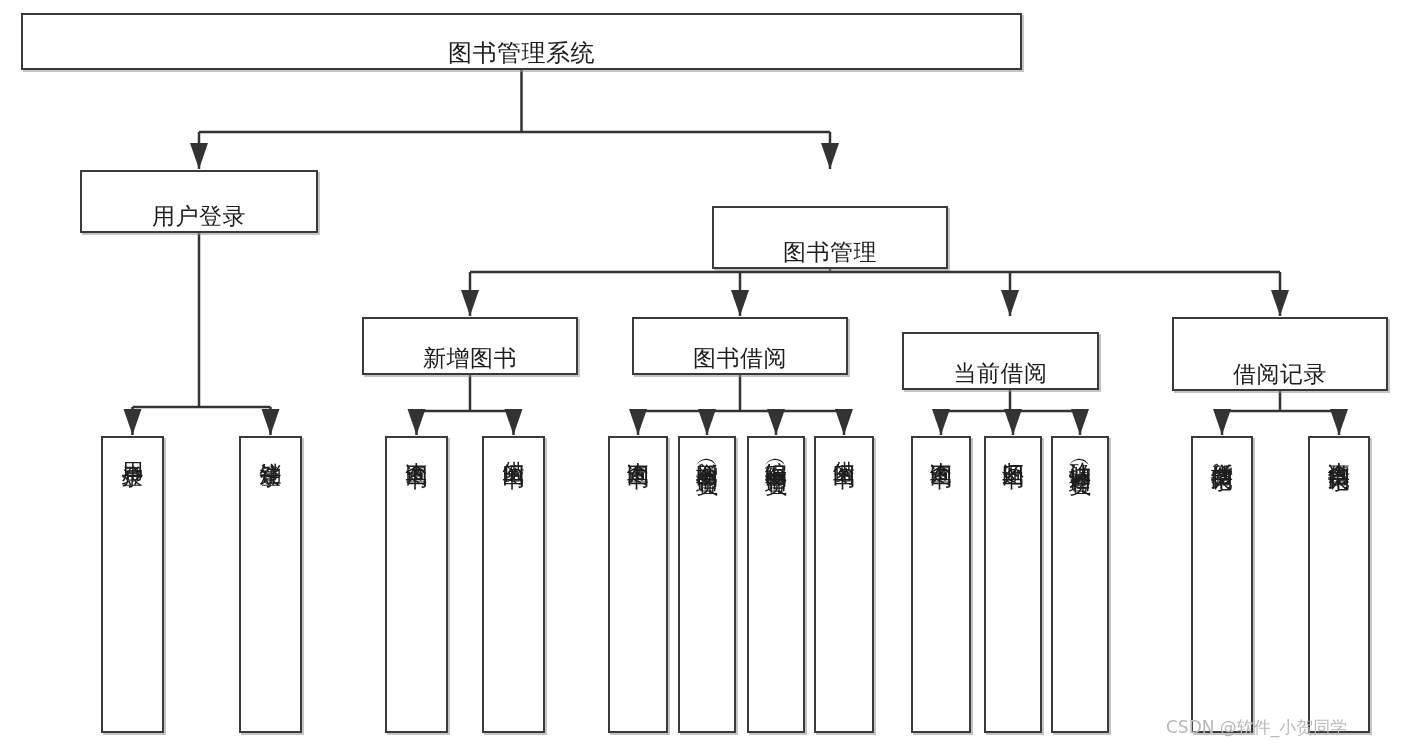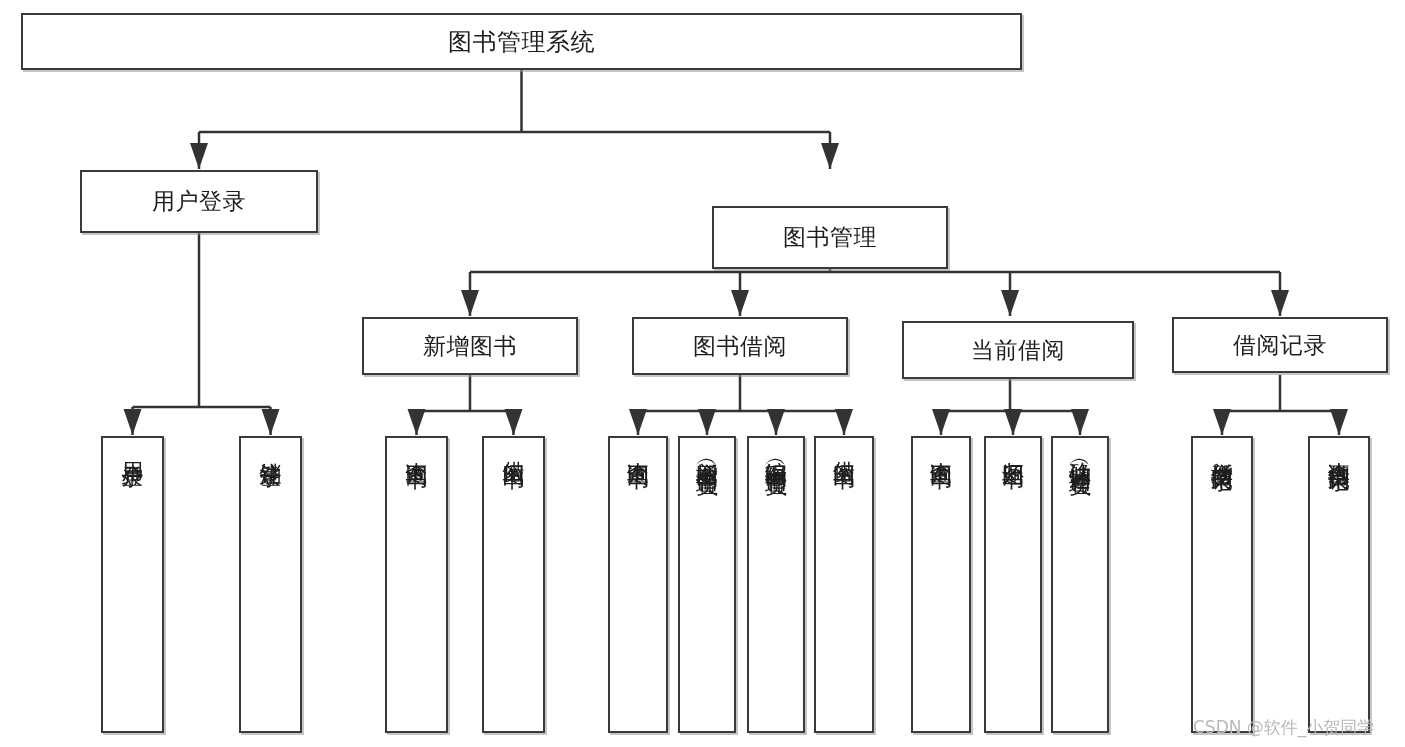--- a/index.html
+++ b/index.html
@@ -26,21 +26,21 @@
     height: 747px;
     pointer-events: none;
   }
   .node {
     position: absolute;
     box-sizing: border-box;
     background: #ffffff;
     border: 2.5px solid #3a3a3a;
     box-shadow: 2px 2px 0 rgba(150,150,150,0.55);
     display: flex;
-    align-items: center;
+    align-items: flex-end;
     justify-content: center;
     color: #1d1d1d;
     z-index: 2;
   }
   .node .label {
     display: block;
     text-align: center;
     letter-spacing: 0.5px;
   }
   .node.h .label {
@@ -143,24 +143,24 @@
       </div>
       <div class="node h" style="left: 712px; top: 170px; width: 236px; height: 63px; margin-top: 36px;">
         <span class="label">图书管理</span>
       </div>
       <div class="node h" style="left: 362px; top: 317px; width: 216px; height: 58px;">
         <span class="label">新增图书</span>
       </div>
       <div class="node h" style="left: 632px; top: 317px; width: 216px; height: 58px;">
         <span class="label">图书借阅</span>
       </div>
-      <div class="node h" style="left: 902px; top: 321px; width: 232px; height: 58px;">
+      <div class="node h" style="left: 902px; top: 332px; width: 197px; height: 58px;">
         <span class="label">当前借阅</span>
       </div>
-      <div class="node h" style="left: 1172px; top: 317px; width: 216px; height: 56px;">
+      <div class="node h" style="left: 1172px; top: 317px; width: 216px; height: 74px;">
         <span class="label">借阅记录</span>
       </div>
       <div class="node v" style="left: 101px; top: 436px; width: 63px; height: 297px;">
         <span class="label">用户登录</span>
       </div>
       <div class="node v" style="left: 239px; top: 436px; width: 63px; height: 297px;">
         <span class="label">注销登录</span>
       </div>
       <div class="node v" style="left: 385px; top: 436px; width: 63px; height: 297px;">
         <span class="label">查询图书</span>
@@ -190,15 +190,15 @@
         <span class="label">确认归还（管理员）</span>
       </div>
       <div class="node v" style="left: 1191px; top: 436px; width: 62px; height: 297px;">
         <span class="label">新增借阅记录</span>
       </div>
       <div class="node v" style="left: 1308px; top: 436px; width: 62px; height: 297px;">
         <span class="label">查询借阅记录</span>
       </div>
     </div>
 
-  <div class="watermark" style="left: 1193px; top: 716px;">CSDN @软件_小贺同学</div>
+  <div class="watermark" style="left: 1166px; top: 716px;">CSDN @软件_小贺同学</div>
 
 </div>
 
 </body></html>

